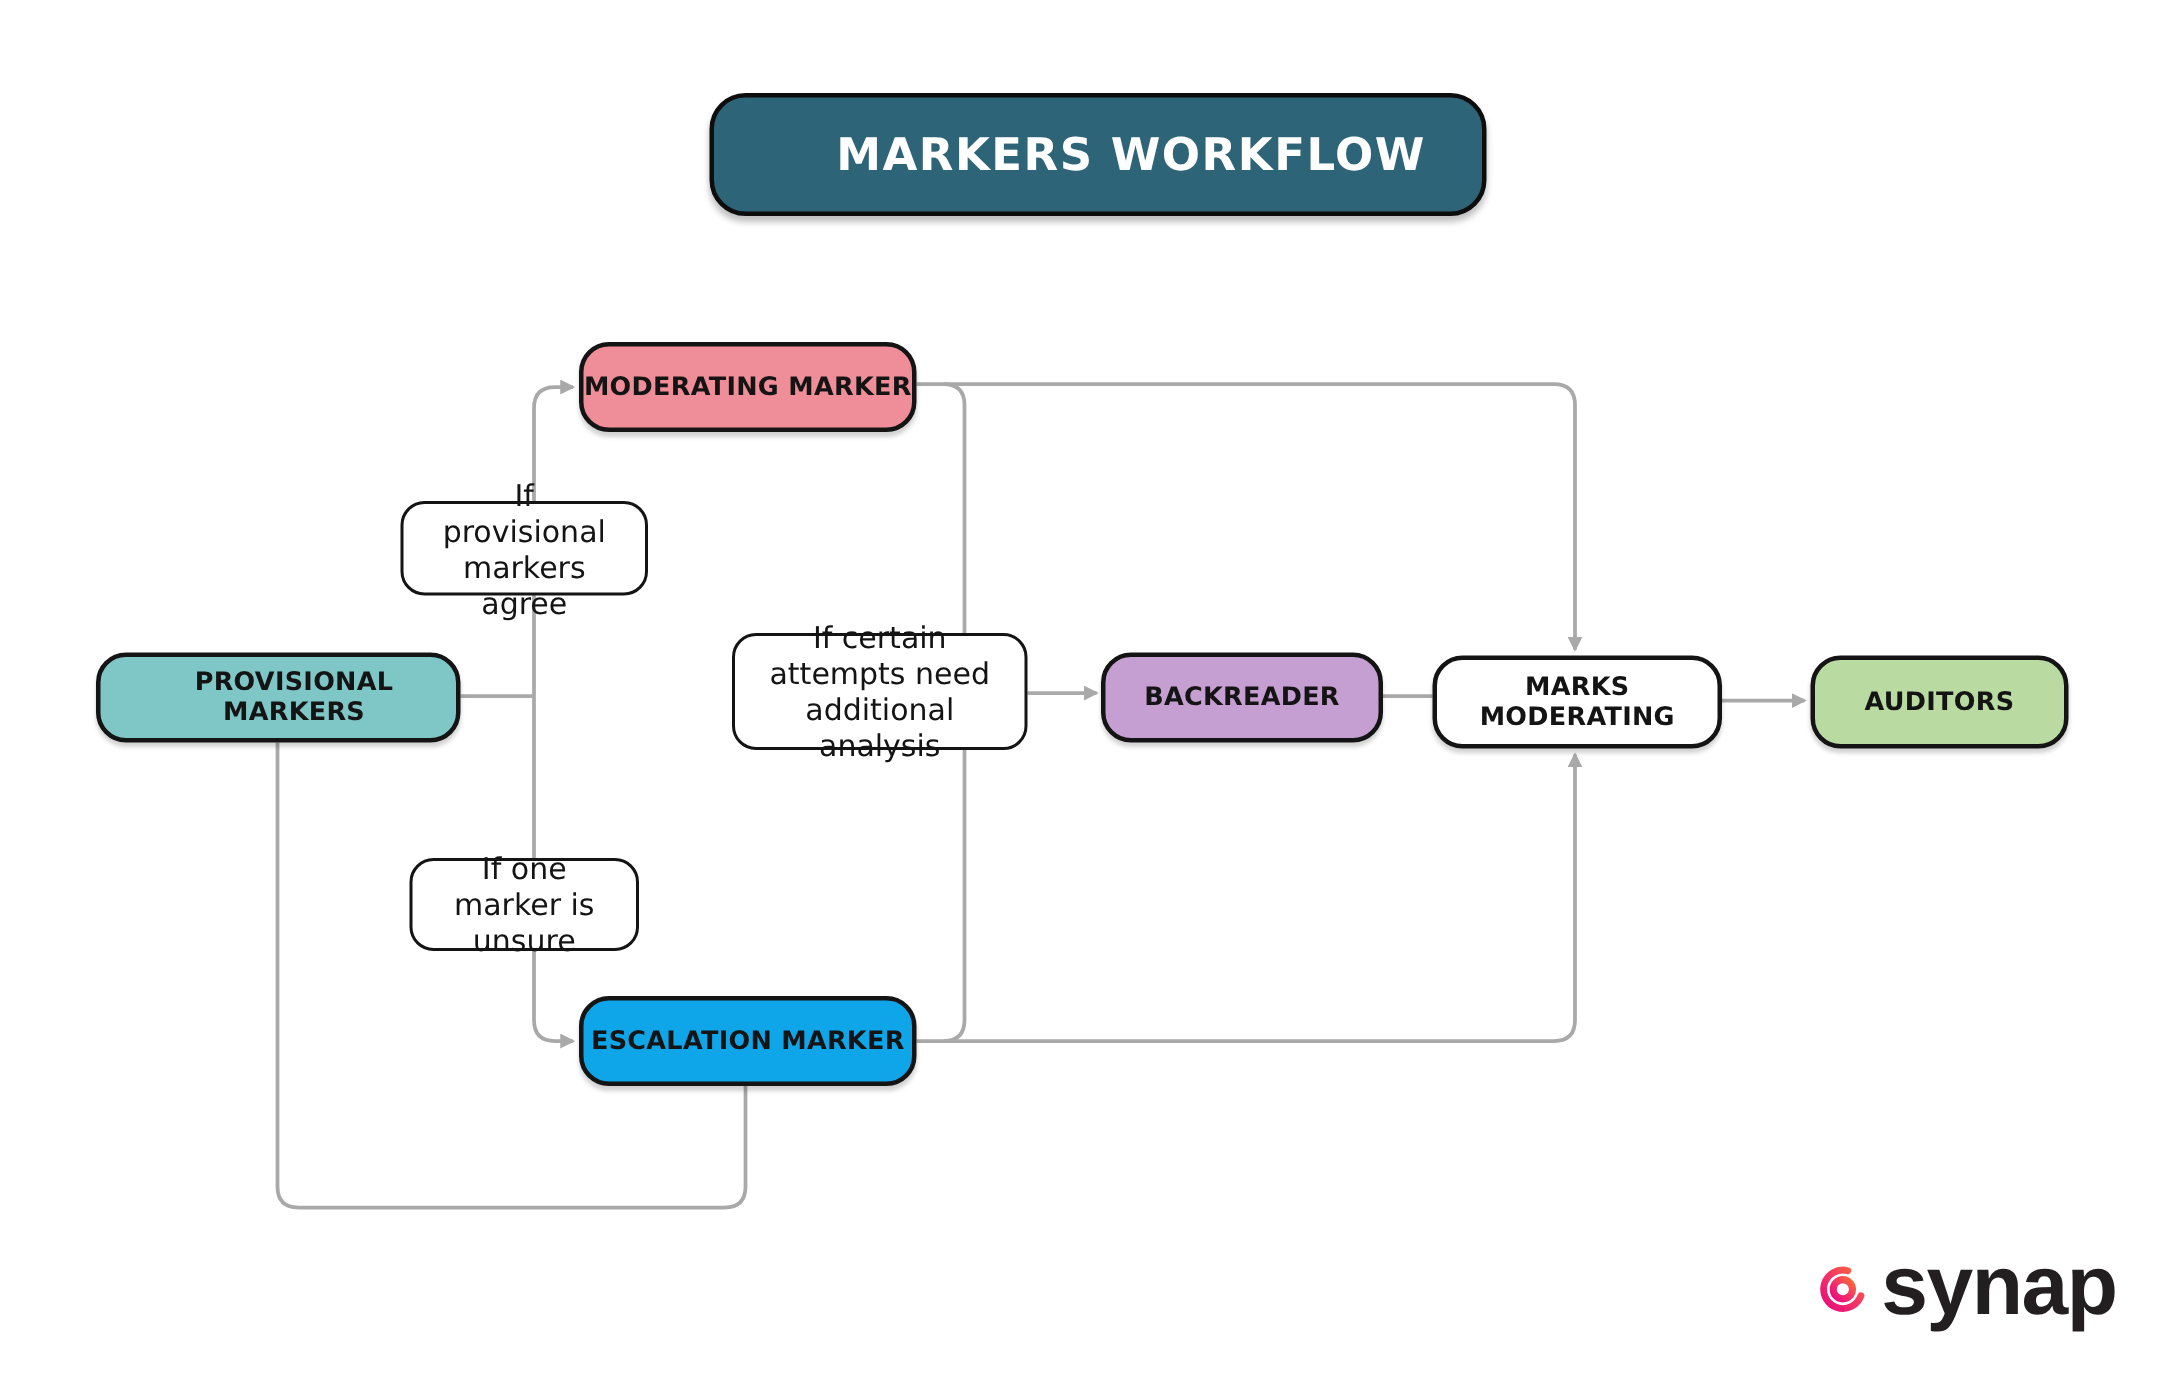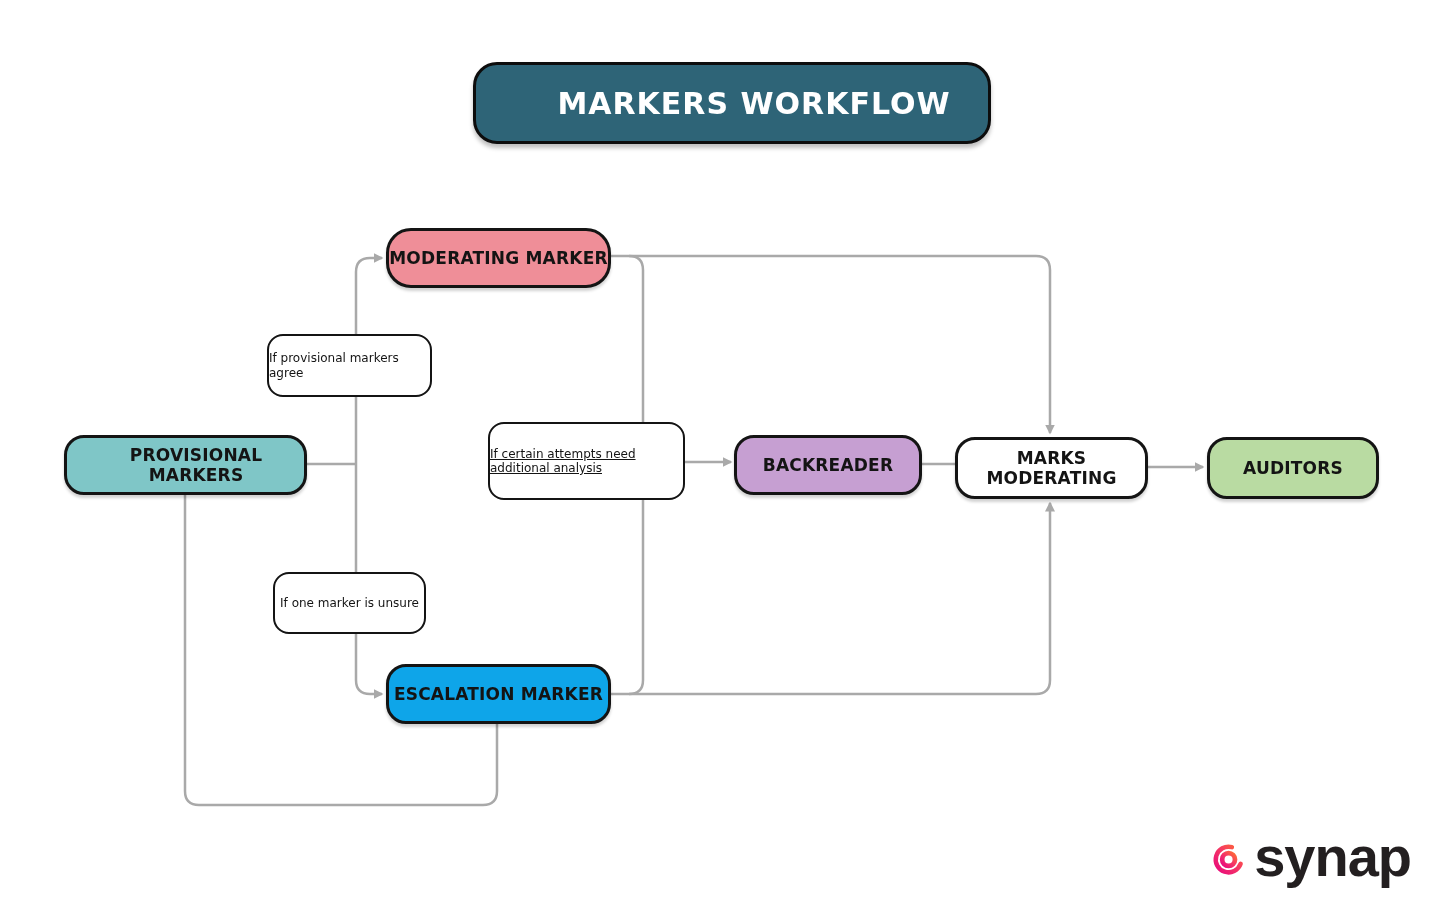--- a/index.html
+++ b/index.html
@@ -10,33 +10,33 @@
   #edges{position:absolute;left:0;top:0;width:1440px;height:922px;z-index:1;}
   .node{
     position:absolute;z-index:2;display:flex;align-items:center;justify-content:center;
     border:3px solid #141414;border-radius:20px;box-sizing:border-box;
     font-weight:bold;font-size:17px;letter-spacing:.2px;color:#141414;text-align:center;
     box-shadow:0 3px 3px rgba(0,0,0,.18);background:#fff;
   }
   .cond{
     position:absolute;z-index:2;display:flex;align-items:center;justify-content:center;
     border:2.5px solid #141414;border-radius:16px;box-sizing:border-box;background:#ffffff;
-    font-size:12px;line-height:1.2;color:#141414;padding:6px 0;
+    font-size:20px;line-height:1.2;color:#141414;text-align:center;padding:6px 19px;
   }
   #title-box{
     position:absolute;left:473px;top:62px;width:518px;height:82px;z-index:2;
     display:flex;align-items:center;justify-content:center;
     border:3px solid #0d0d0d;border-radius:24px;box-sizing:border-box;
     box-shadow:0 4px 4px rgba(0,0,0,.25);
     color:#ffffff;font-size:30px;font-weight:bold;letter-spacing:1px;padding-left:44px;
   }
-  #n-moderating{left:386px;top:228px;width:225px;height:60px;border-radius:25px;}
+  #n-moderating{left:386px;top:228px;width:225px;height:60px;}
   #c-agree{left:267px;top:334px;width:165px;height:63px;}
   #n-provisional{left:64px;top:435px;width:243px;height:60px;}
-  #c-certain{left:488px;top:422px;width:197px;height:78px;text-decoration:underline;}
+  #c-certain{left:488px;top:422px;width:197px;height:78px;}
   #n-backreader{left:734px;top:435px;width:188px;height:60px;}
   #n-marks{left:955px;top:437px;width:193px;height:62px;}
   #n-auditors{left:1207px;top:437px;width:172px;height:62px;}
   #c-unsure{left:273px;top:572px;width:153px;height:62px;}
   #n-escalation{left:386px;top:664px;width:225px;height:60px;}
   #logo{
     position:absolute;left:1211px;top:818px;width:200px;height:82px;z-index:2;
     display:flex;align-items:center;gap:8px;
   }
   #logo-text{

